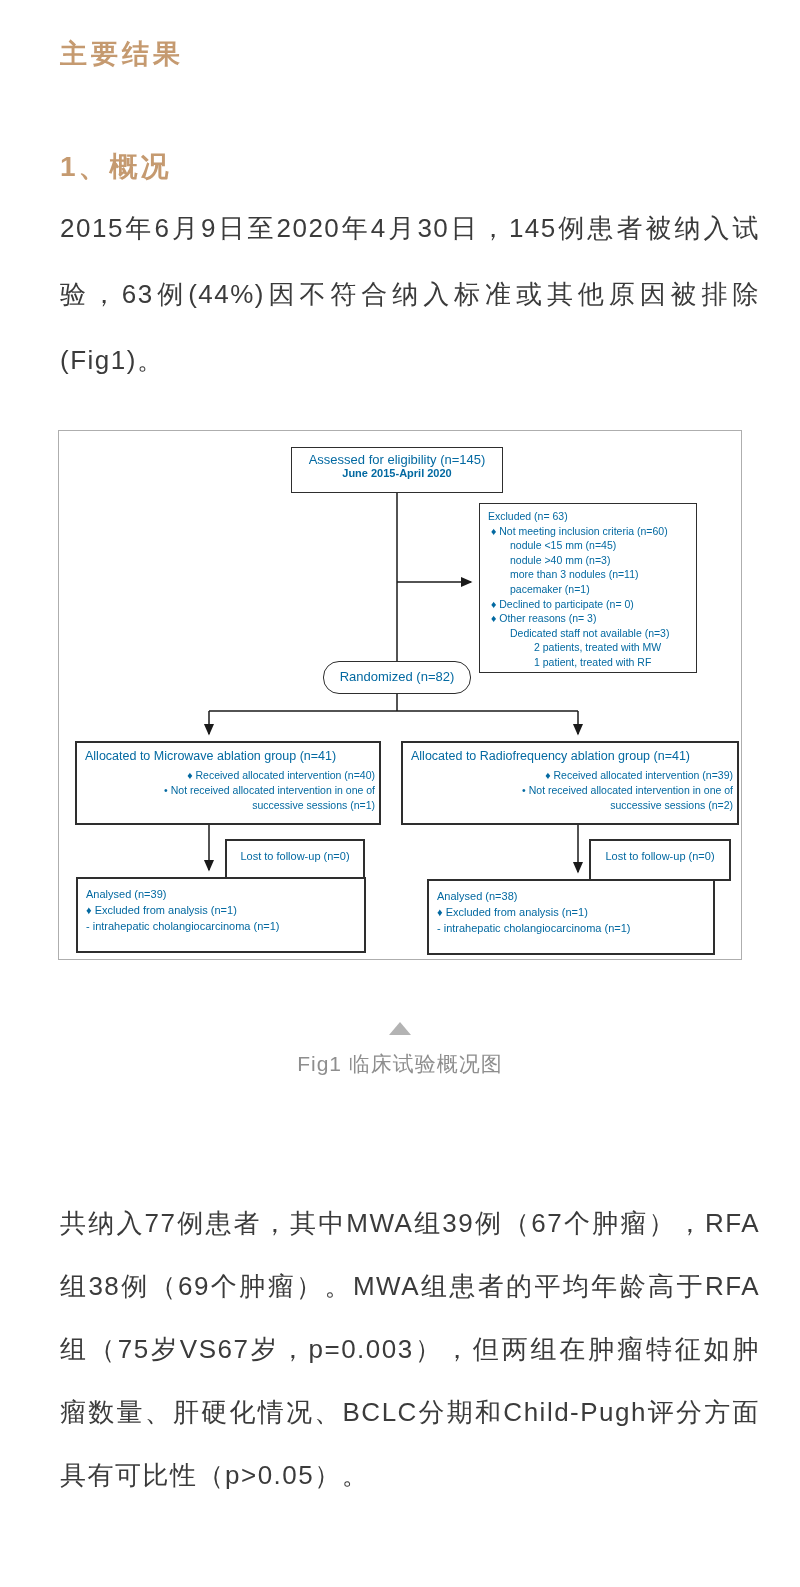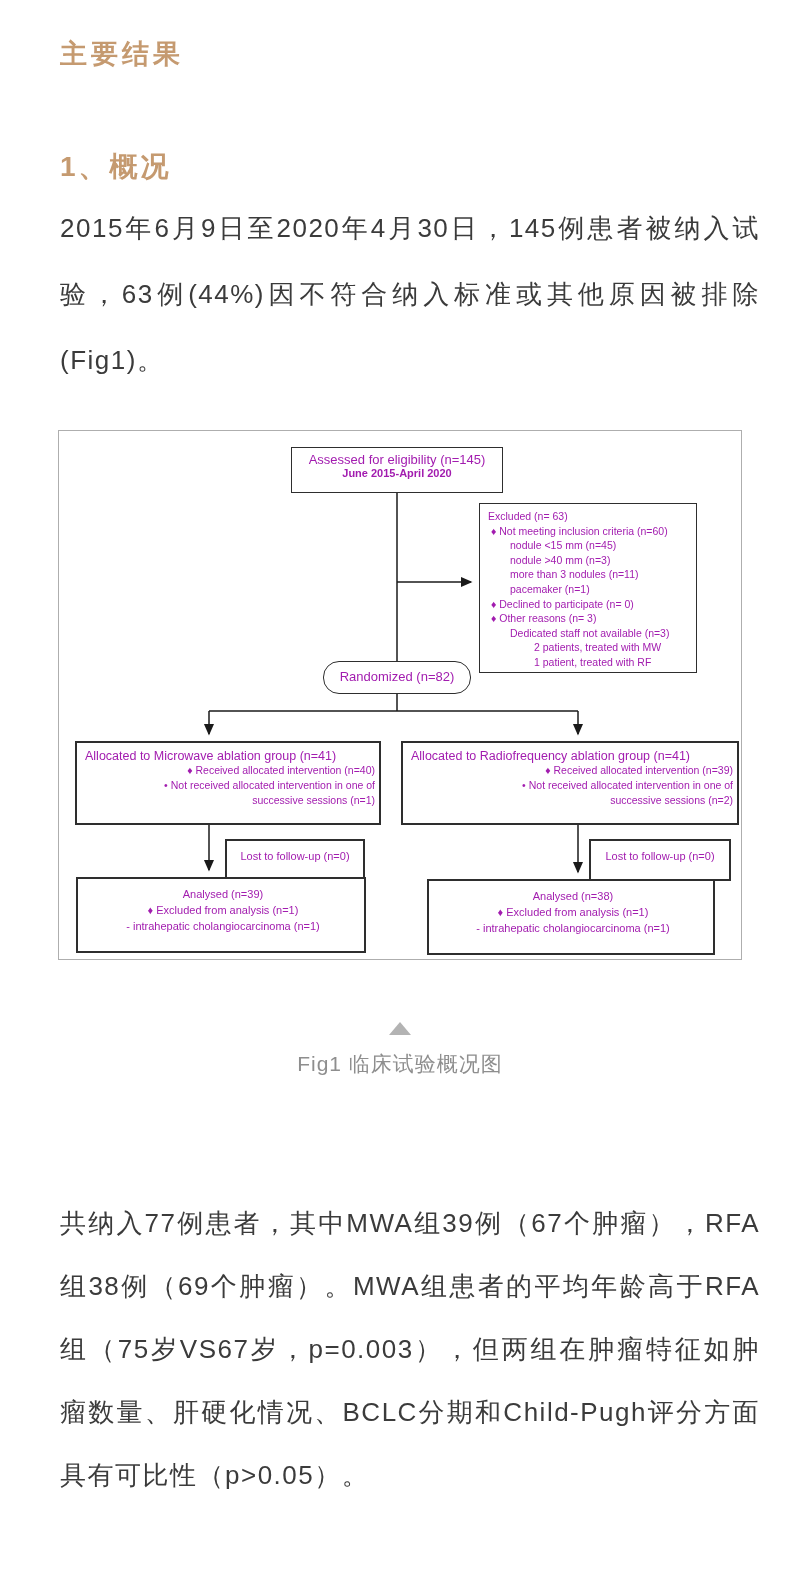--- a/index.html
+++ b/index.html
@@ -27,50 +27,50 @@
   .p1pos { top:195px; line-height:66px; }
   .p2pos { top:1192px; line-height:63px; }
   
   .figure {
     position:absolute; left:58px; top:430px; width:684px; height:530px;
     border:1.5px solid #aeaeae; background:#ffffff; box-sizing:border-box;
   }
   .connectors { position:absolute; left:0; top:0; width:681px; height:527px; }
   .fbox {
     position:absolute; background:#ffffff; box-sizing:border-box;
-    color:#a21caf; border:1.5px solid #2e2e2e;
+    color:#0369a1; border:1.5px solid #2e2e2e;
   }
   .thick { border-width:2px; }
   .assessed { left:232px; top:16px; width:212px; height:46px; text-align:center; padding-top:4px; }
   .fb-title-c { font-size:13px; }
   .fb-sub-c  { font-size:11px; font-weight:700; }
   .excluded { left:420px; top:72px; width:218px; height:170px; padding:5px 4px 4px 8px; }
   .excluded .ln { font-size:10.5px; line-height:14.6px; white-space:nowrap; }
   .i1 { padding-left:3px; }
   .i2 { padding-left:22px; }
   .i3 { padding-left:46px; }
   .randomized { left:264px; top:230px; width:148px; height:33px; text-align:center;border-radius:16px; }
   .randomized .fb-title-c { line-height:30px; }
   .alloc { top:310px; height:84px; padding:6px 4px 0 8px; }
   .alloc-left  { left:16px;  width:306px; }
   .alloc-right { left:342px; width:338px; }
-  .al-t { font-size:12.5px; white-space:nowrap; }
+  .al-t { font-size:12.5px; margin-bottom:5px; white-space:nowrap; }
   .alloc .ln { font-size:10.5px; line-height:15px; white-space:nowrap;text-align:right; }
   .al-2 { padding-left:30px; }
   .al-3 { padding-left:42px; }
   .alloc-right .al-2 { padding-left:40px; }
   .alloc-right .al-3 { padding-left:52px; }
   .lost { top:408px; height:42px; text-align:center; }
   .lost-left  { left:166px; width:140px; }
   .lost-right { left:530px; width:142px; }
   .lost .ln { font-size:11px; line-height:31px; }
   .analysed { height:76px; padding:7px 4px 0 8px; }
   .analysed-left  { left:17px;  top:446px; width:290px; }
   .analysed-right { left:368px; top:448px; width:288px; }
-  .analysed .ln { font-size:11px; line-height:16px; white-space:nowrap;text-align:center; }
+  .analysed .ln { font-size:11px; line-height:16px; white-space:nowrap; }
   
   .triangle {
     position:absolute; left:389px; top:1022px; width:0; height:0;
     border-left:11px solid transparent; border-right:11px solid transparent;
     border-bottom:13px solid #b3b3b3;
   }
   .caption {
     position:absolute; left:0; top:1050px; width:800px; margin:0;
     text-align:center; font-size:21px; letter-spacing:1px; color:#8e8e8e;
   }

